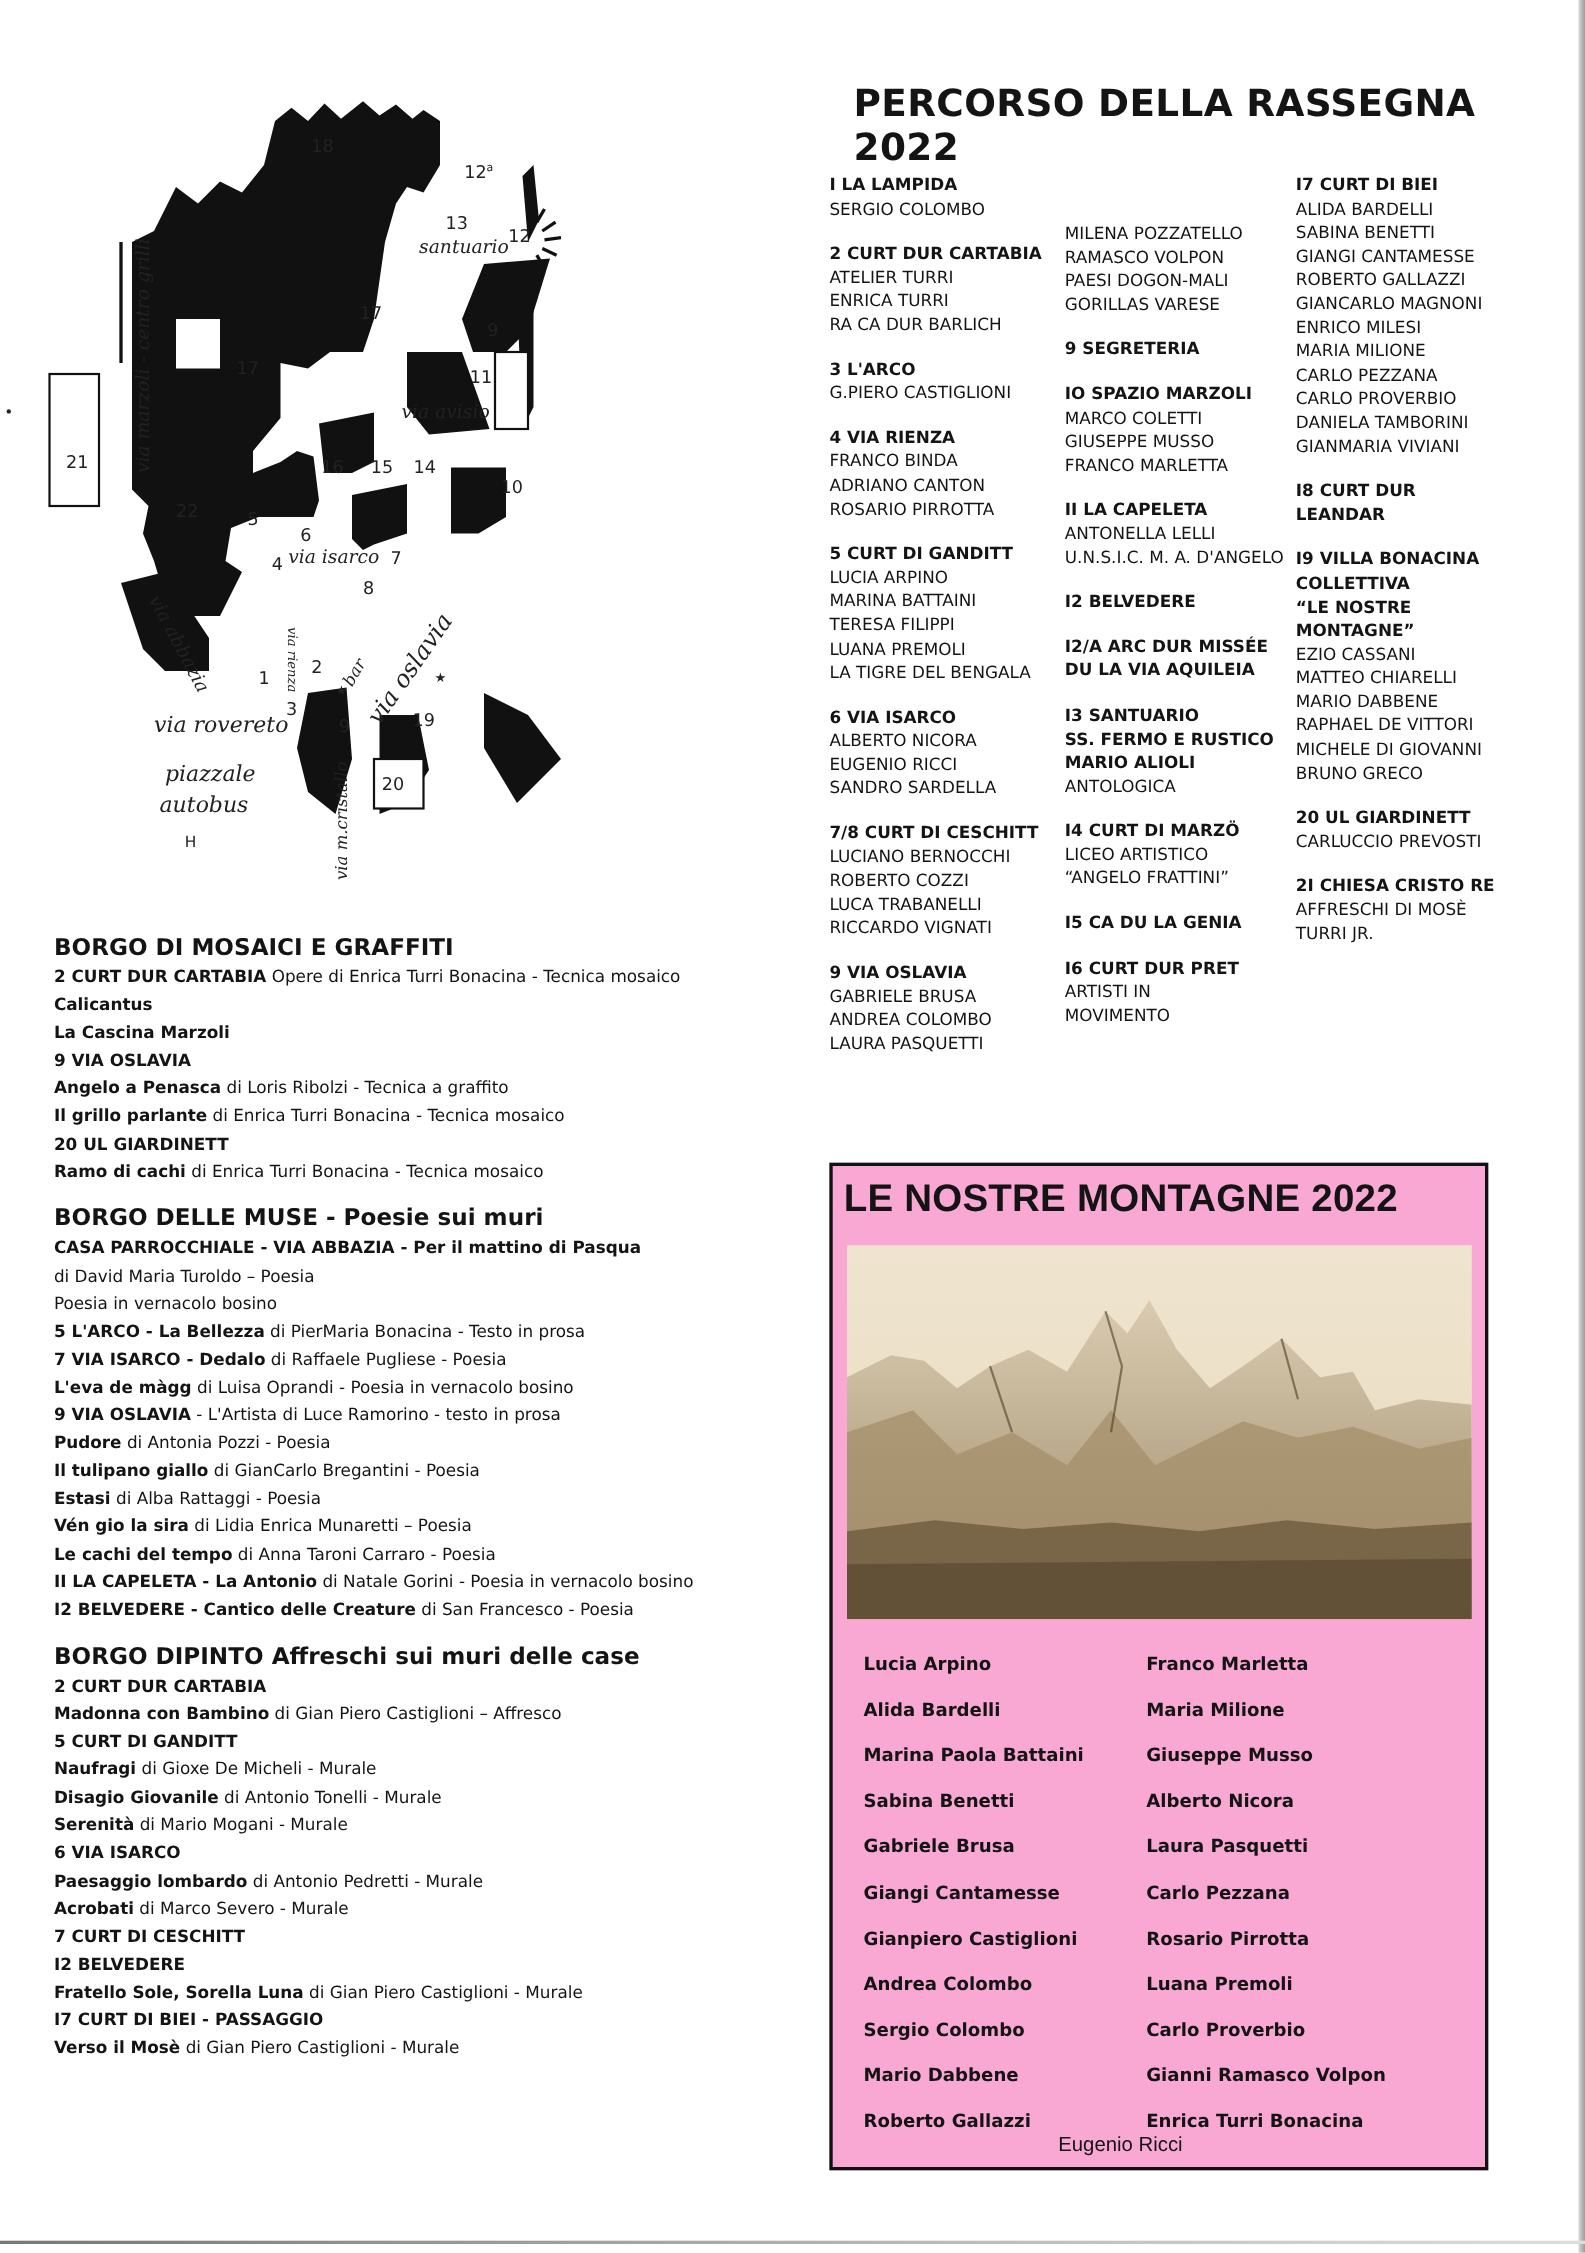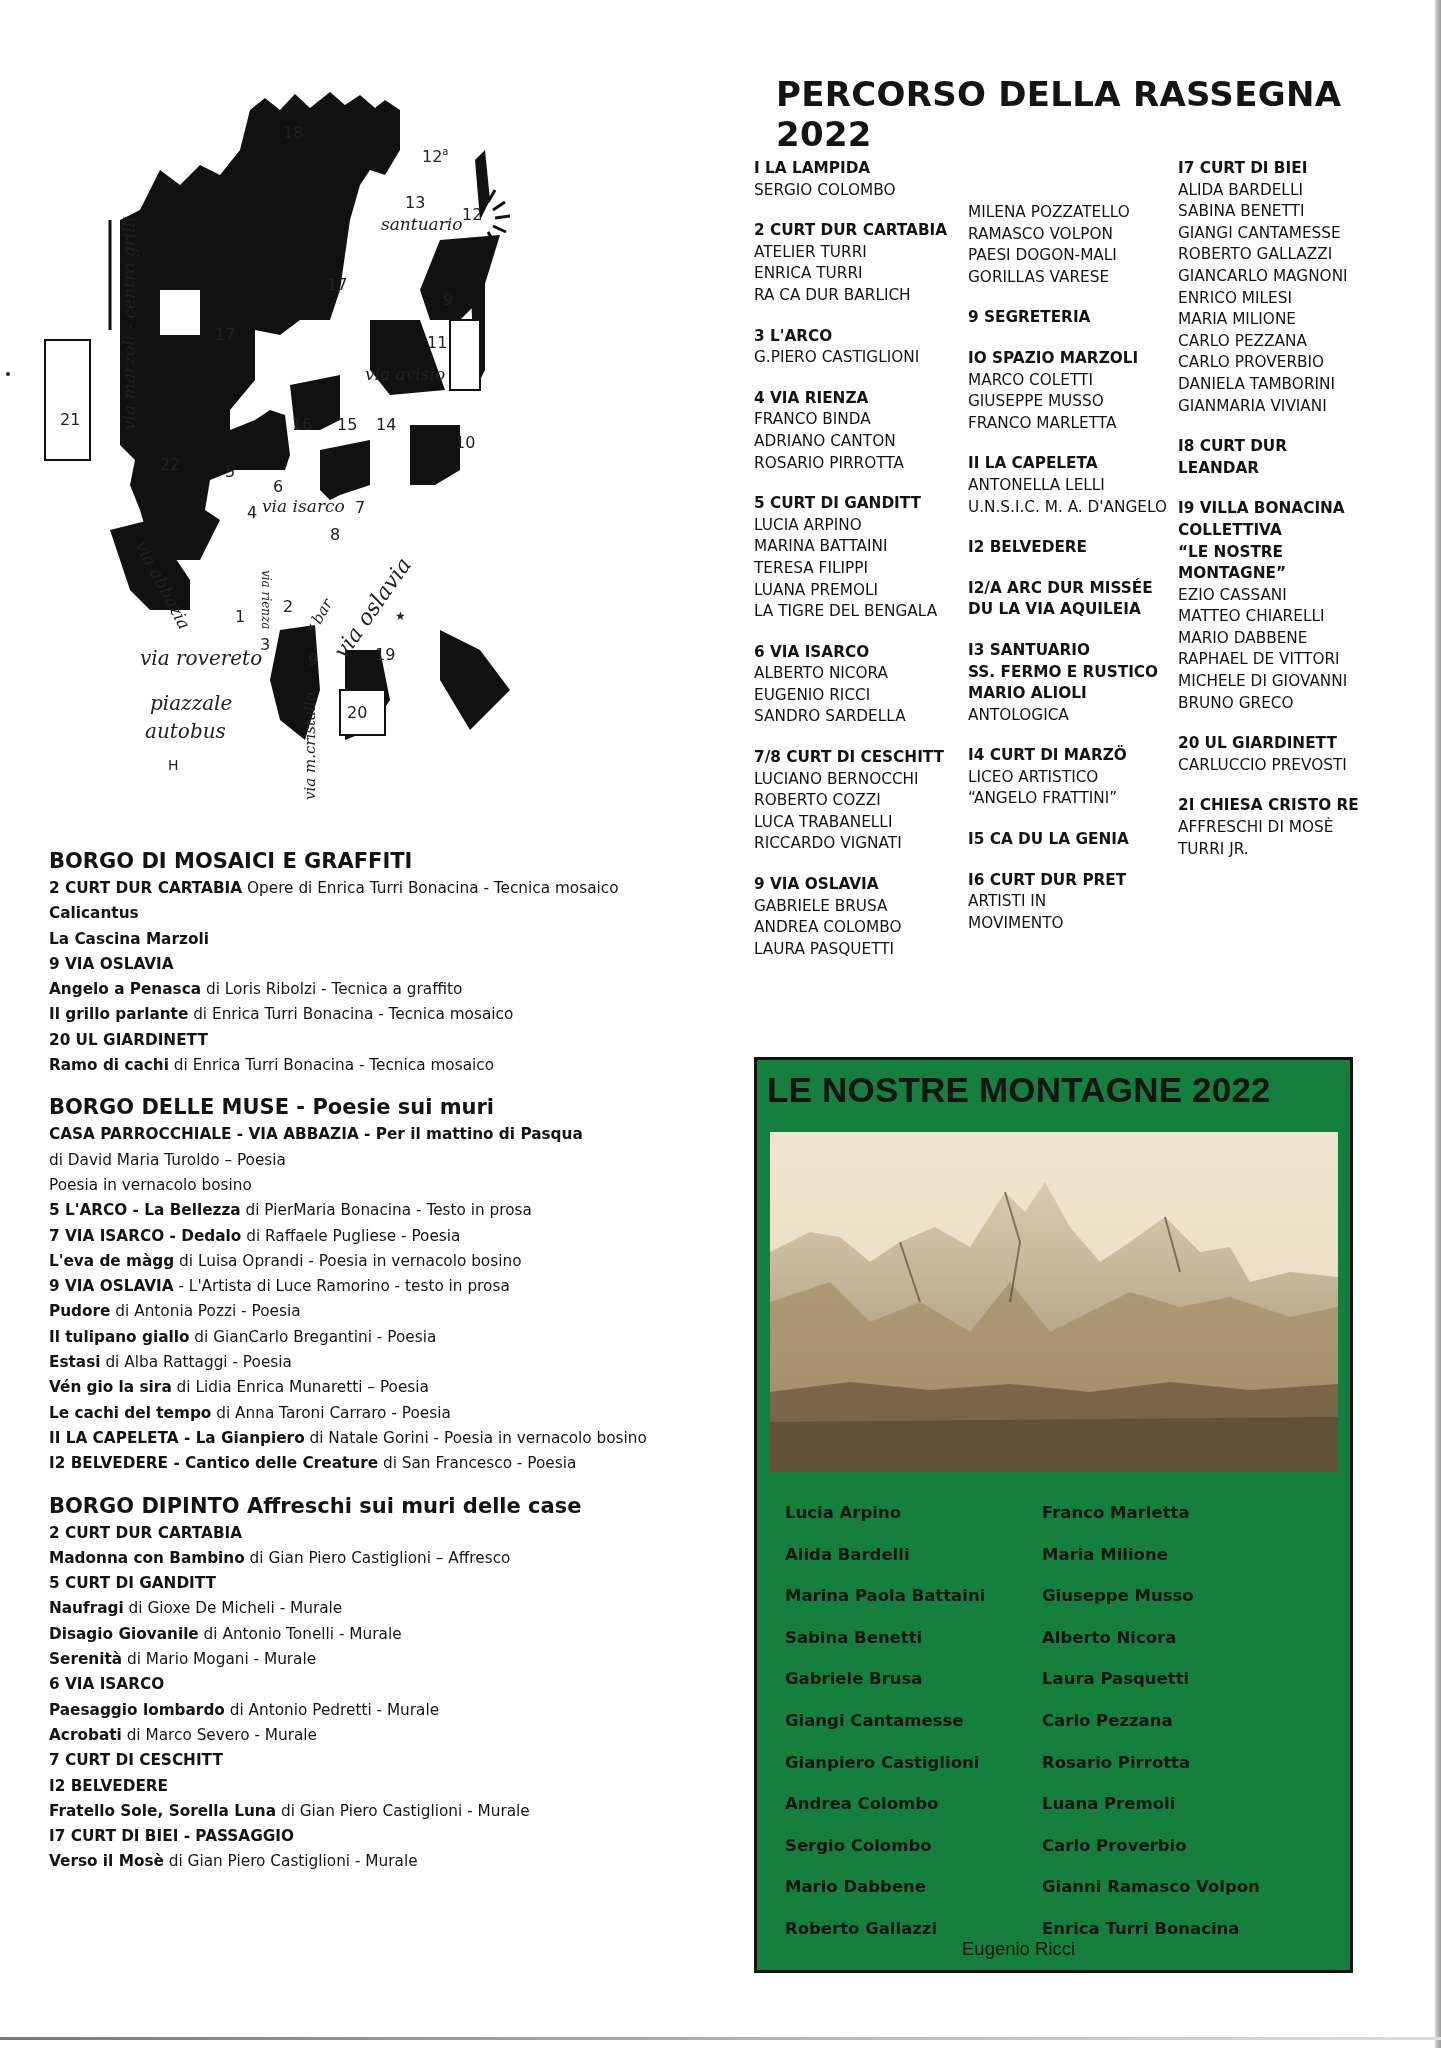--- a/index.html
+++ b/index.html
@@ -29,21 +29,21 @@
   .col3 { left: 1178px; width: 220px; }
 
   
   .sections { position: absolute; left: 49px; top: 846px; width: 660px; font-size: 15.3px; line-height: 25.3px; }
   .sec-title { font-size: 21px; font-weight: bold; line-height: 30px; }
   .sec { margin-bottom: 14px; }
   .line b { font-weight: bold; }
   .line .rest { font-weight: normal; }
 
   
-  .mbox { position: absolute; left: 754px; top: 1057px; width: 593px; height: 910px; border: 3px solid #111; background: #15803d; }
+  .mbox { position: absolute; left: 754px; top: 1057px; width: 593px; height: 910px; border: 3px solid #111; background: #f9a8d4; }
   .mbox-title { position: absolute; left: 10px; top: 10px; font-size: 35px; font-weight: bold; letter-spacing: 0.2px; font-family: "Liberation Sans", sans-serif; }
   .mbox-img { position: absolute; left: 13px; top: 72px; width: 568px; height: 340px; background: linear-gradient(#efe4cf 0%, #ece0c8 40%, #d9c8a8 100%); overflow: hidden; }
   .mbox-img svg { width: 100%; height: 100%; display: block; }
   .mnames { position: absolute; top: 432px; font-size: 16.5px; font-weight: bold; line-height: 41.6px; }
   .mnames.left { left: 28px; }
   .mnames.right { left: 285px; }
   .credit { position: absolute; left: 205px; top: 878px; font-size: 18.5px; font-family: "Liberation Sans", sans-serif; }
 </style>
 </head>
 <body>
@@ -292,21 +292,21 @@
       <div class="line"><b></b><span class="rest">Poesia in vernacolo bosino</span></div>
       <div class="line"><b>5 L'ARCO - La Bellezza</b><span class="rest"> di PierMaria Bonacina - Testo in prosa</span></div>
       <div class="line"><b>7  VIA ISARCO - Dedalo</b><span class="rest"> di Raffaele Pugliese - Poesia</span></div>
       <div class="line"><b>L'eva de màgg</b><span class="rest"> di Luisa Oprandi - Poesia in vernacolo bosino</span></div>
       <div class="line"><b>9 VIA OSLAVIA</b><span class="rest"> - L'Artista di Luce Ramorino - testo in prosa</span></div>
       <div class="line"><b>Pudore</b><span class="rest"> di Antonia Pozzi - Poesia</span></div>
       <div class="line"><b>Il tulipano giallo</b><span class="rest"> di  GianCarlo Bregantini - Poesia</span></div>
       <div class="line"><b>Estasi</b><span class="rest"> di Alba Rattaggi - Poesia</span></div>
       <div class="line"><b>Vén gio la sira</b><span class="rest"> di Lidia Enrica Munaretti – Poesia</span></div>
       <div class="line"><b>Le cachi del tempo</b><span class="rest"> di Anna Taroni Carraro - Poesia</span></div>
-      <div class="line"><b>II LA CAPELETA - La Gianpiero</b><span class="rest"> di Natale Gorini - Poesia in vernacolo bosino</span></div>
+      <div class="line"><b>II LA CAPELETA - La Antonio</b><span class="rest"> di Natale Gorini - Poesia in vernacolo bosino</span></div>
       <div class="line"><b>I2 BELVEDERE - Cantico delle Creature</b><span class="rest"> di San Francesco - Poesia</span></div>
     </div>
     <div class="sec">
       <div class="sec-title">BORGO DIPINTO Affreschi sui muri delle case</div>
       <div class="line"><b>2 CURT DUR CARTABIA</b><span class="rest"></span></div>
       <div class="line"><b>Madonna con Bambino</b><span class="rest"> di Gian Piero Castiglioni – Affresco</span></div>
       <div class="line"><b>5 CURT DI GANDITT</b><span class="rest"></span></div>
       <div class="line"><b>Naufragi</b><span class="rest"> di Gioxe De Micheli - Murale</span></div>
       <div class="line"><b>Disagio Giovanile</b><span class="rest"> di Antonio Tonelli - Murale</span></div>
       <div class="line"><b>Serenità</b><span class="rest"> di Mario Mogani - Murale</span></div>

